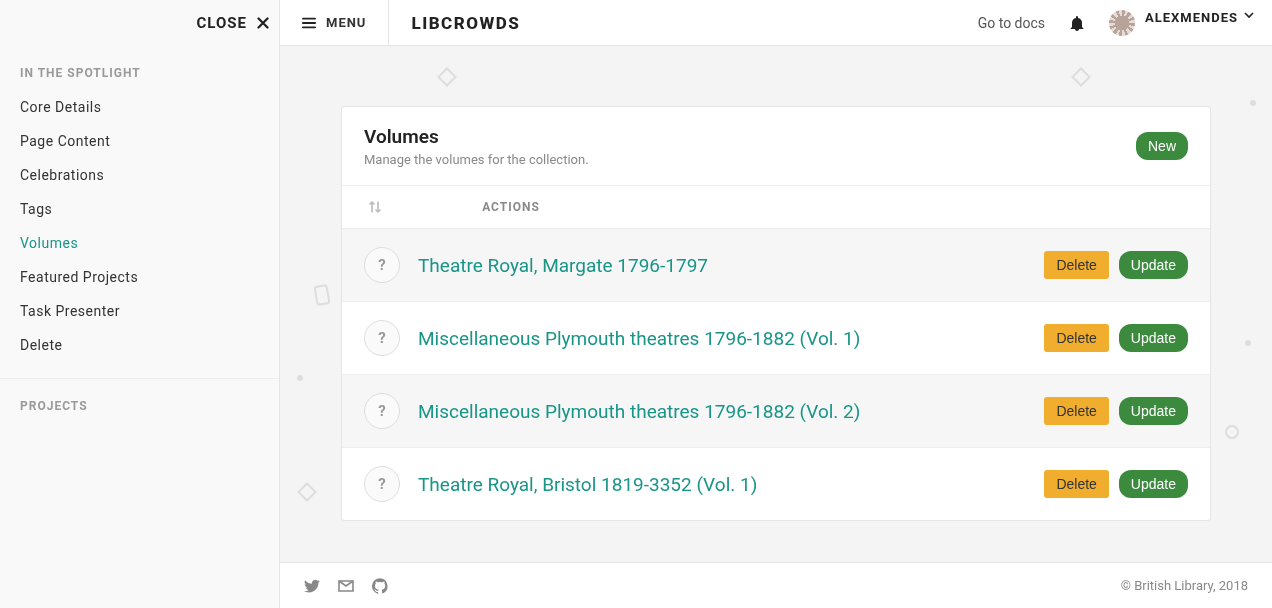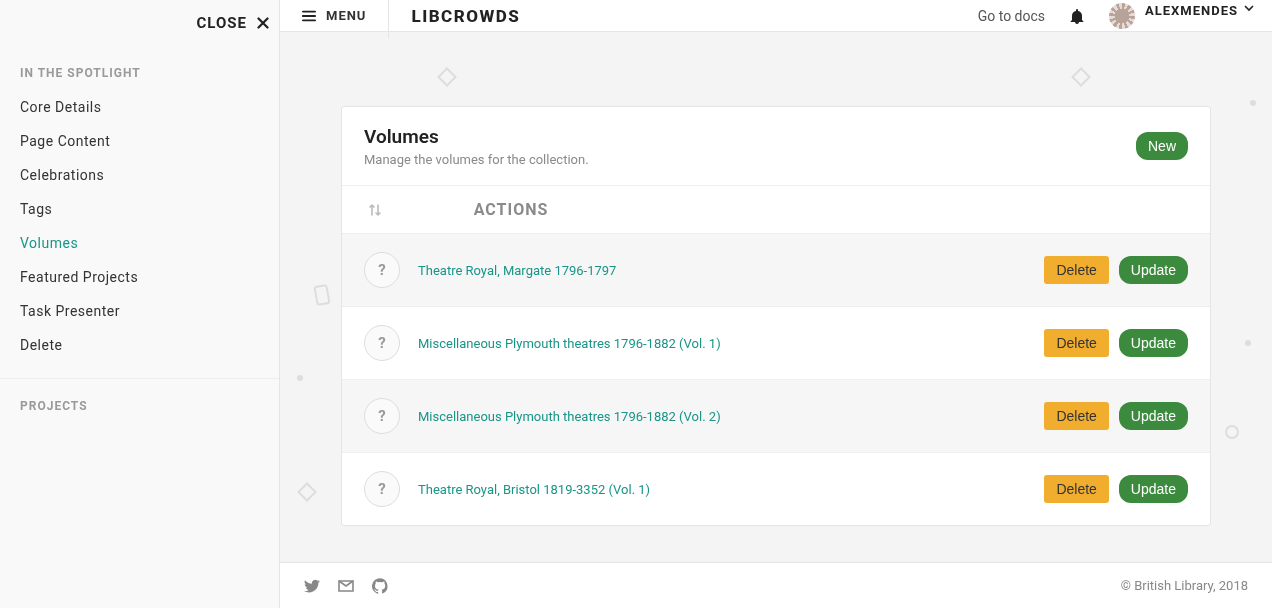--- a/index.html
+++ b/index.html
@@ -18,21 +18,21 @@
   .sidebar::-webkit-scrollbar-thumb { background:#ccc; border-radius:2px; }
   .sidebar-close { height:46px; display:flex; align-items:center; justify-content:flex-end; padding:0 10px; font-size:15px; font-weight:700; letter-spacing:1px; color:#222; }
   .sidebar-close svg { width:12px; height:12px; margin-left:10px; fill:#222; }
   .nav-section-heading { font-size:12px; font-weight:700; color:#9a9a9a; letter-spacing:1px; padding:20px 20px 10px; cursor:pointer; }
   .nav-item { padding:9px 20px; font-size:14px; letter-spacing:.5px; color:#333; cursor:pointer; }
   .nav-item.active { color:#199588; }
   .nav-section-bottom-space { height:8px; }
   .nav-sep { border-top:1px solid #eee; margin-top:8px; }
 
   
-  .topbar { position:absolute; top:0; left:280px; right:0; height:32px; background:#fff; border-bottom:1px solid #e5e5e5; display:flex; align-items:center; z-index:3; }
+  .topbar { position:absolute; top:0; left:280px; right:0; height:46px; background:#fff; border-bottom:1px solid #e5e5e5; display:flex; align-items:center; z-index:3; }
   .topbar .menu-btn { height:46px; padding:0 22px; border-right:1px solid #e5e5e5; display:flex; align-items:center; font-size:13px; font-weight:700; letter-spacing:1px; cursor:pointer; }
   .topbar .menu-btn svg { width:14px; height:14px; margin-right:10px; fill:#222; }
   .brand { margin-left:22px; font-size:17px; font-weight:800; letter-spacing:1.5px; color:#222; cursor:pointer; }
   .topbar-spacer { flex:1; }
   .docs-link { font-size:14px; color:#555; margin-right:24px; cursor:pointer; }
   .bell { width:16px; height:16px; margin-right:24px; cursor:pointer; }
   .user { display:flex; margin-right:18px; cursor:pointer; }
   .avatar { width:26px; height:26px; border-radius:50%; margin-right:10px; background:
     radial-gradient(circle at 50% 50%, #b8a39a 0 40%, transparent 41%),
     repeating-conic-gradient(#b8a39a 0 15deg, #e6dcd5 15deg 30deg);
@@ -48,26 +48,26 @@
   .card-head .titles { flex:1; }
   .card-title { font-size:19px; font-weight:600; color:#222; }
   .card-sub { font-size:13px; color:#8a8a8a; margin-top:4px; }
   .btn { border:none; border-radius:3px; font-size:14px; padding:6px 12px; cursor:pointer; font-weight:500; }
   .btn-green { background:#3b8a3e; color:#fff;border-radius:12px; }
   .btn-yellow { background:#f0ad2e; color:#333; }
 
   .tbl-head { display:flex; align-items:center; padding:14px 22px; }
   .th-vol { flex:1; font-size:12px; font-weight:700; color:#8a8a8a; letter-spacing:1px; }
   .th-sort { width:22px; color:#bbb; display:flex; justify-content:center; cursor:pointer; margin-right:40px; }
-  .th-act { width:170px; text-align:center; font-size:16px; font-weight:700; color:#8a8a8a; letter-spacing:1px; }
+  .th-act { width:170px; text-align:center; font-size:12px; font-weight:700; color:#8a8a8a; letter-spacing:1px; }
 
   .row { display:flex; align-items:center; padding:18px 22px; border-top:1px solid #eee; }
   .row:nth-child(odd){ background:#f6f6f6; }
   .row .thumb { width:36px; height:36px; border:1px solid #ddd; background:#fafafa; border-radius:50%; display:flex; align-items:center; justify-content:center; color:#9a9a9a; font-weight:700; font-size:15px; margin-right:18px; }
-  .row .vol-link { flex:1; color:#199588; font-size:13px; cursor:pointer; }
+  .row .vol-link { flex:1; color:#199588; font-size:19px; cursor:pointer; }
   .row .actions { width:170px; display:flex; justify-content:flex-end; gap:10px; }
 
   
   .footer { position:absolute; bottom:0; left:280px; right:0; height:46px; background:#fff; border-top:1px solid #e5e5e5; display:flex; align-items:center; padding:0 24px; z-index:3; color:#888; font-size:13px; }
   .footer .icons { display:flex; gap:18px; }
   .footer .icons svg { width:16px; height:16px; fill:#888; cursor:pointer; }
   .footer .copy { margin-left:auto; }
 </style>
 </head>
 <body>

